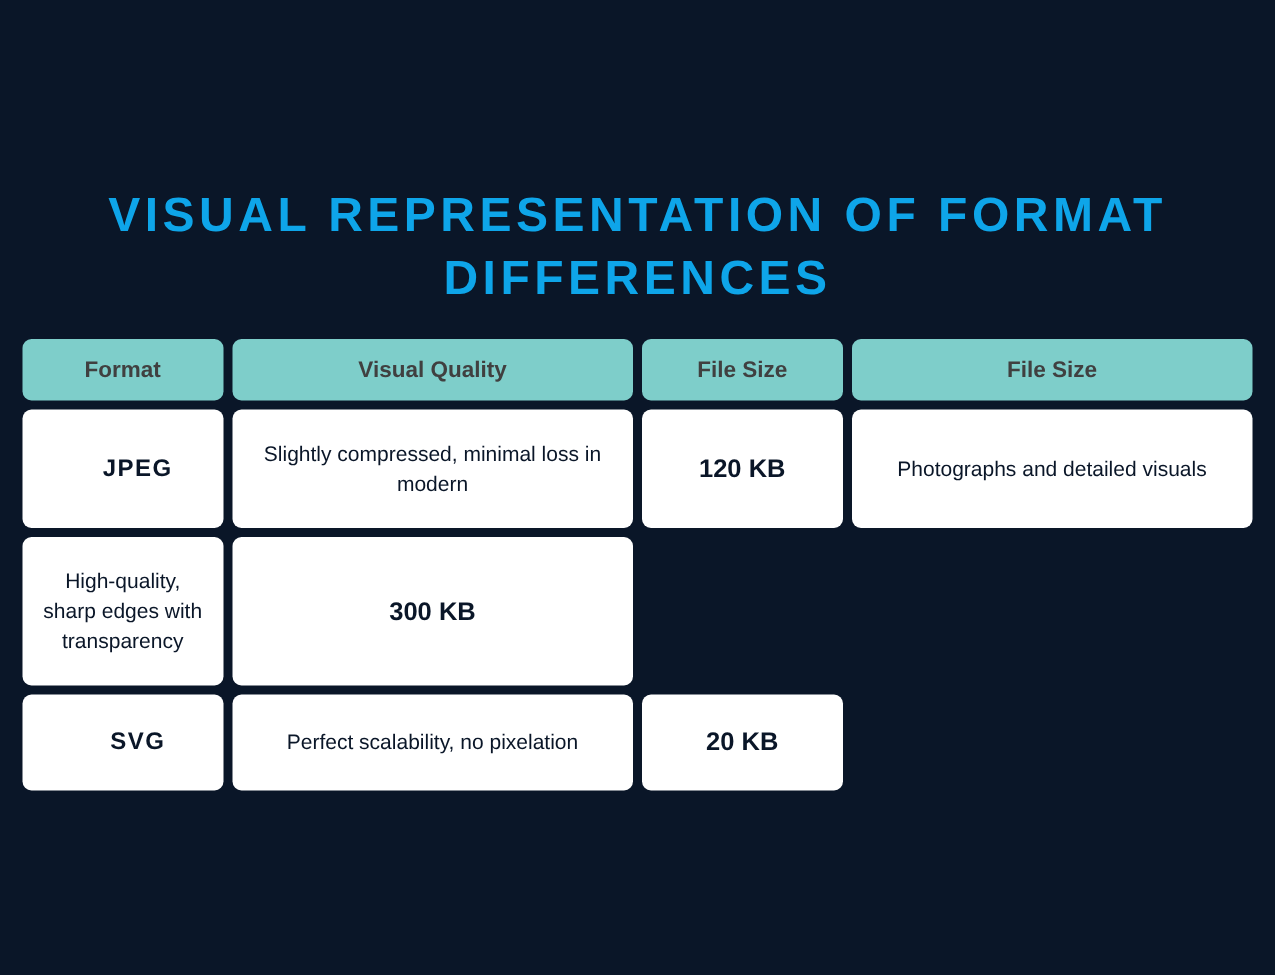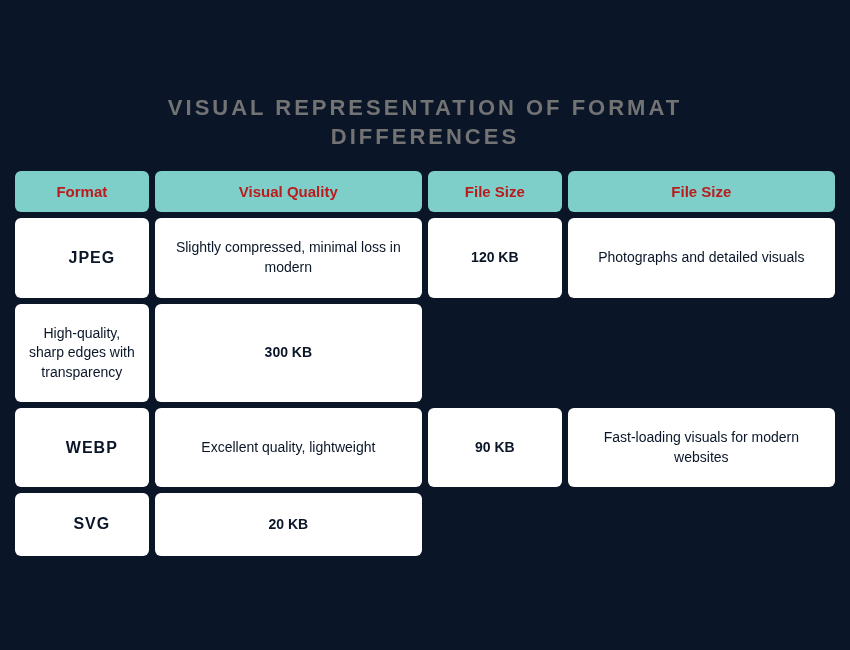--- a/index.html
+++ b/index.html
@@ -14,22 +14,22 @@
       background-color: #0a1628;
       display: flex;
       flex-direction: column;
       align-items: center;
       justify-content: center;
       font-family: Arial, sans-serif;
       overflow: hidden;
     }
 
     .page-title {
-      color: #737373;
-      font-size: 22px;
+      color: #0ea5e9;
+      font-size: 32px;
       font-weight: 900;
       text-align: center;
       letter-spacing: 3px;
       text-transform: uppercase;
       margin-bottom: 20px;
       line-height: 1.3;
     }
 
     .table-container {
       width: 820px;
@@ -39,21 +39,21 @@
 
     .header-row {
       display: grid;
       grid-template-columns: 1fr 2fr 1fr 2fr;
       gap: 6px;
       margin-bottom: 6px;
     }
 
     .header-cell {
       background-color: #7ececa;
-      color: #b91c1c;
+      color: #404040;
       text-align: center;
       padding: 12px 10px;
       font-size: 15px;
       font-weight: 600;
       border-radius: 6px;
     }
 
     .data-rows {
       display: flex;
       flex-direction: column;
@@ -81,21 +81,21 @@
 
     .format-cell {
       font-weight: 900;
       font-size: 16px;
       letter-spacing: 1px;
       padding-left: 32px;
     }
 
     .filesize-cell {
       font-weight: 900;
-      font-size: 14px;
+      font-size: 17px;
     }
   </style>
 </head>
 <body>
 
 <div class="page-title">
   <span>VISUAL REPRESENTATION OF FORMAT</span><br>
   <span>DIFFERENCES</span>
 </div>
 
@@ -112,23 +112,18 @@
       <div class="data-cell format-cell">JPEG</div>
       <div class="data-cell">Slightly compressed, minimal loss in modern</div>
       <div class="data-cell filesize-cell">120 KB</div>
       <div class="data-cell">Photographs and detailed visuals</div>
     </div>
       <div class="data-row">
       <div class="data-cell">High-quality, sharp edges with transparency</div>
       <div class="data-cell filesize-cell">300 KB</div>
     </div>
       <div class="data-row">
-      <div class="data-cell format-cell">WEBP</div>
-      <div class="data-cell">Excellent quality, lightweight</div>
-      <div class="data-cell filesize-cell">90 KB</div>
-      <div class="data-cell">Fast-loading visuals for modern websites</div>
-    </div>
-      <div class="data-row">
       <div class="data-cell format-cell">SVG</div>
+      <div class="data-cell">Perfect scalability, no pixelation</div>
       <div class="data-cell filesize-cell">20 KB</div>
     </div>
     </div>
 </div>
 
 </body></html>

